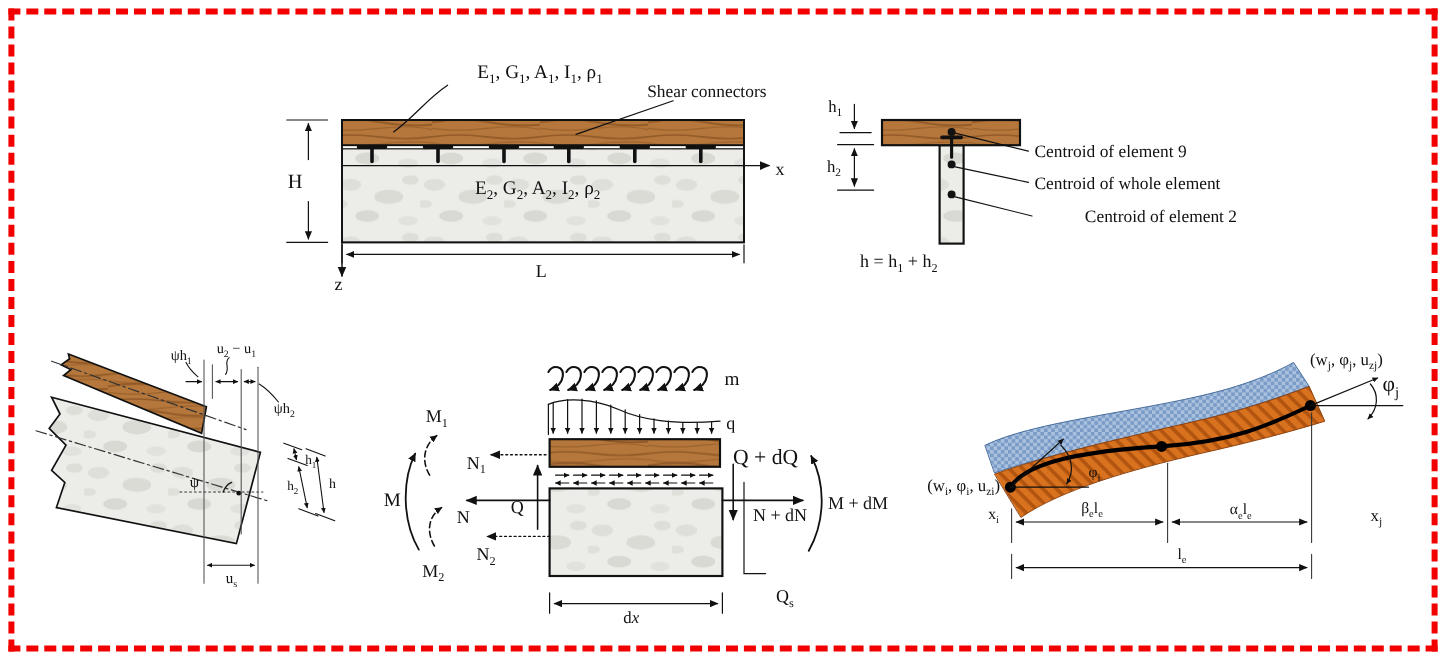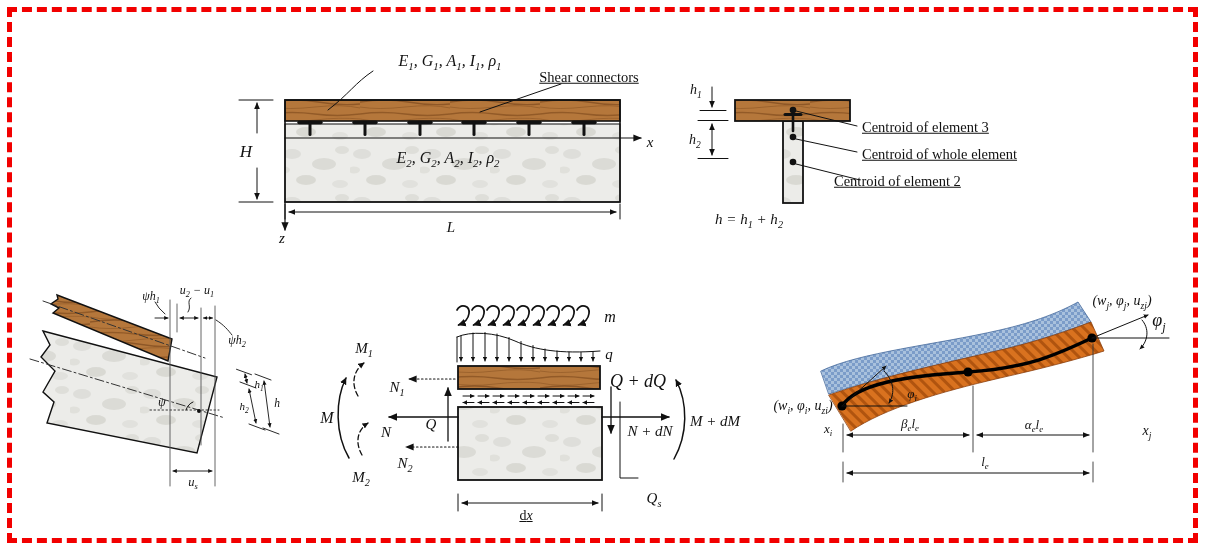--- a/index.html
+++ b/index.html
@@ -1,21 +1,21 @@
 <!DOCTYPE html>
 <html><head>
 <meta charset="utf-8">
 <style>
   html,body{margin:0;padding:0;background:#fff;}
   .stage{position:relative;width:1205px;height:550px;background:#fff;overflow:hidden;}
   .frame{position:absolute;inset:7px;border:5px dashed #f20000;pointer-events:none;}
   svg.art{position:absolute;left:0;top:0;}
   .lbl{position:absolute;transform:translate(-50%,-50%);font-family:"Liberation Serif","DejaVu Serif",serif;
-       font-style:italic;color:#111;white-space:nowrap;line-height:1;}
-  .rom{font-style:normal;text-decoration:underline;}
+       color:#111;white-space:nowrap;line-height:1;}
+  .rom{font-style:normal;}
   .la{transform:translate(0,-50%);}
   .lbl sub{font-size:68%;line-height:0;}
   .lbl i{font-style:italic;}
 </style>
 </head>
 <body>
 
 <div class="stage">
 
 <svg class="art" width="1205" height="550" viewBox="0 0 1205 550">
@@ -271,23 +271,23 @@
 <div class="lbl" style="left:450px;top:61px;font-size:16px">E<sub>1</sub>, G<sub>1</sub>, A<sub>1</sub>, I<sub>1</sub>, ρ<sub>1</sub></div>
 <div class="lbl rom" style="left:589px;top:77px;font-size:14.5px">Shear connectors</div>
 <div class="lbl" style="left:246px;top:151px;font-size:17px">H</div>
 <div class="lbl" style="left:650px;top:142px;font-size:15px">x</div>
 <div class="lbl" style="left:448px;top:158px;font-size:16px">E<sub>2</sub>, G<sub>2</sub>, A<sub>2</sub>, I<sub>2</sub>, ρ<sub>2</sub></div>
 <div class="lbl" style="left:451px;top:227px;font-size:15px">L</div>
 <div class="lbl" style="left:282px;top:238px;font-size:15px">z</div>
 
 <div class="lbl" style="left:696px;top:90px;font-size:14px">h<sub>1</sub></div>
 <div class="lbl" style="left:695px;top:140px;font-size:14px">h<sub>2</sub></div>
-<div class="lbl rom la" style="left:862px;top:127px;font-size:14.5px">Centroid of element 3</div>
+<div class="lbl rom la" style="left:862px;top:127px;font-size:14.5px">Centroid of element 9</div>
 <div class="lbl rom la" style="left:862px;top:154px;font-size:14.5px">Centroid of whole element</div>
-<div class="lbl rom la" style="left:834px;top:181px;font-size:14.5px">Centroid of element 2</div>
+<div class="lbl rom la" style="left:904px;top:181px;font-size:14.5px">Centroid of element 2</div>
 <div class="lbl" style="left:749px;top:219px;font-size:15px">h = h<sub>1</sub> + h<sub>2</sub></div>
 
 <div class="lbl" style="left:151px;top:296px;font-size:12px">ψh<sub>1</sub></div>
 <div class="lbl" style="left:197px;top:290px;font-size:12px">u<sub>2</sub> − u<sub>1</sub></div>
 <div class="lbl" style="left:237px;top:340px;font-size:12px">ψh<sub>2</sub></div>
 <div class="lbl" style="left:162px;top:402px;font-size:12.5px">ψ</div>
 <div class="lbl" style="left:259px;top:384px;font-size:11px">h<sub>1</sub></div>
 <div class="lbl" style="left:244px;top:406px;font-size:11px">h<sub>2</sub></div>
 <div class="lbl" style="left:277px;top:404px;font-size:11.5px">h</div>
 <div class="lbl" style="left:193px;top:482px;font-size:12.5px">u<sub>s</sub></div>

